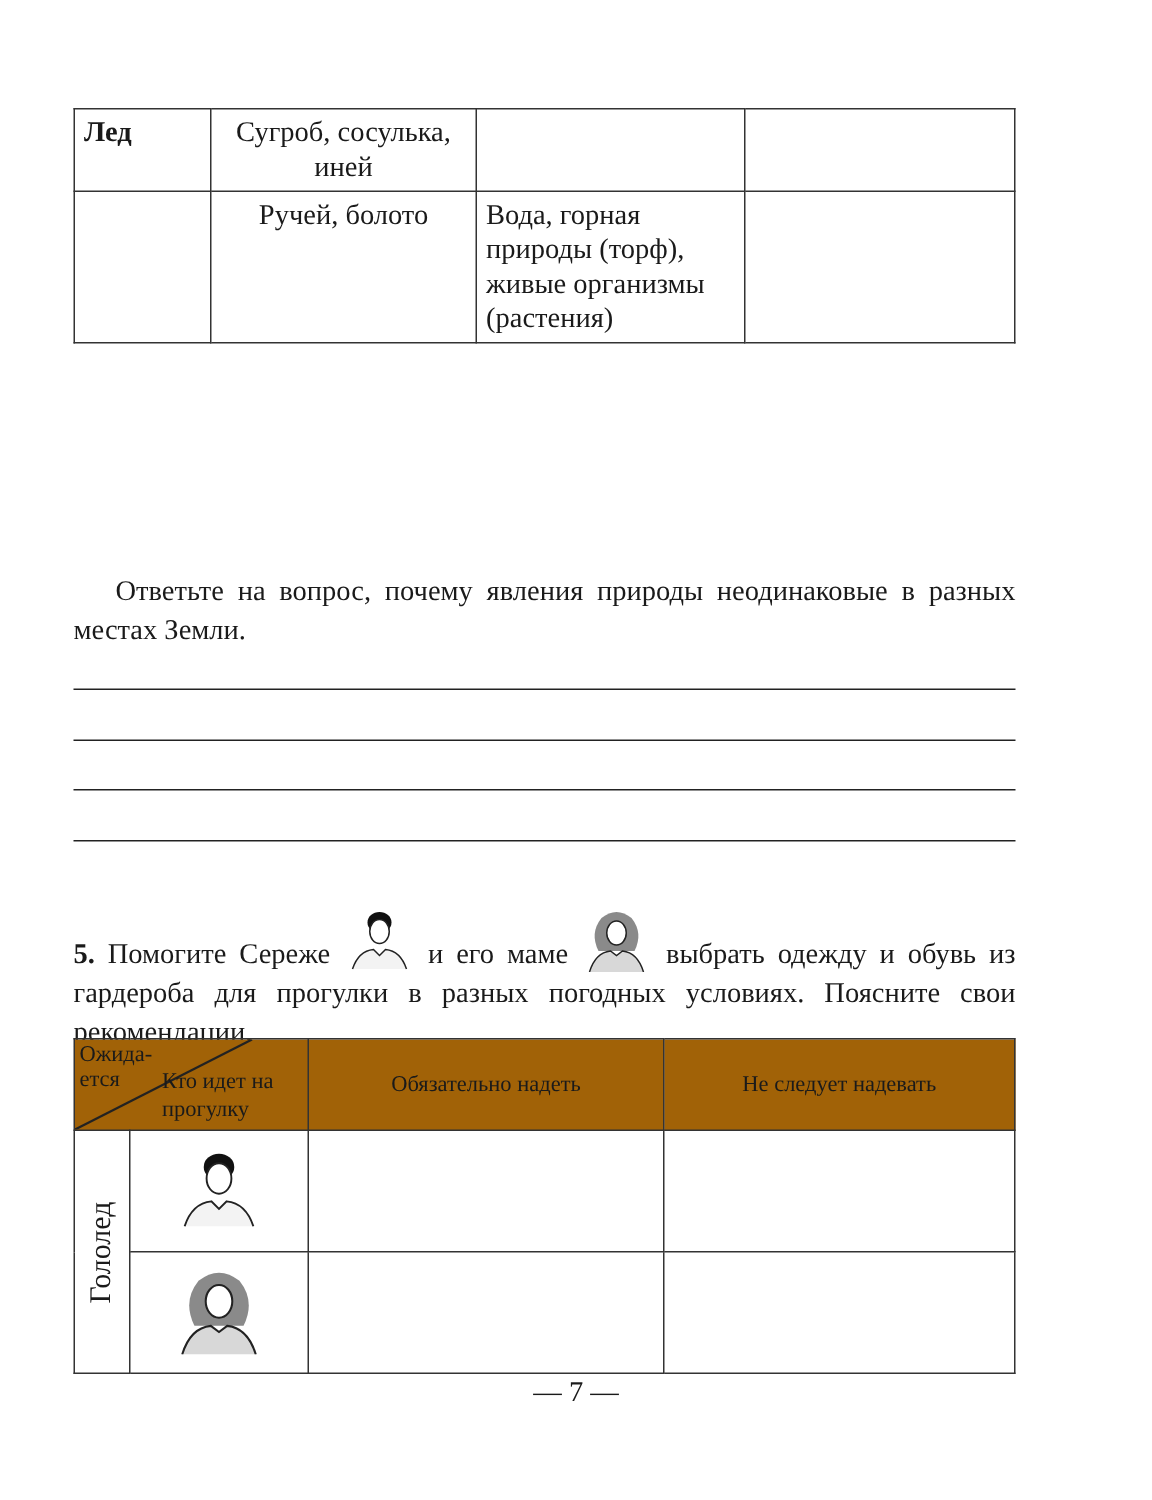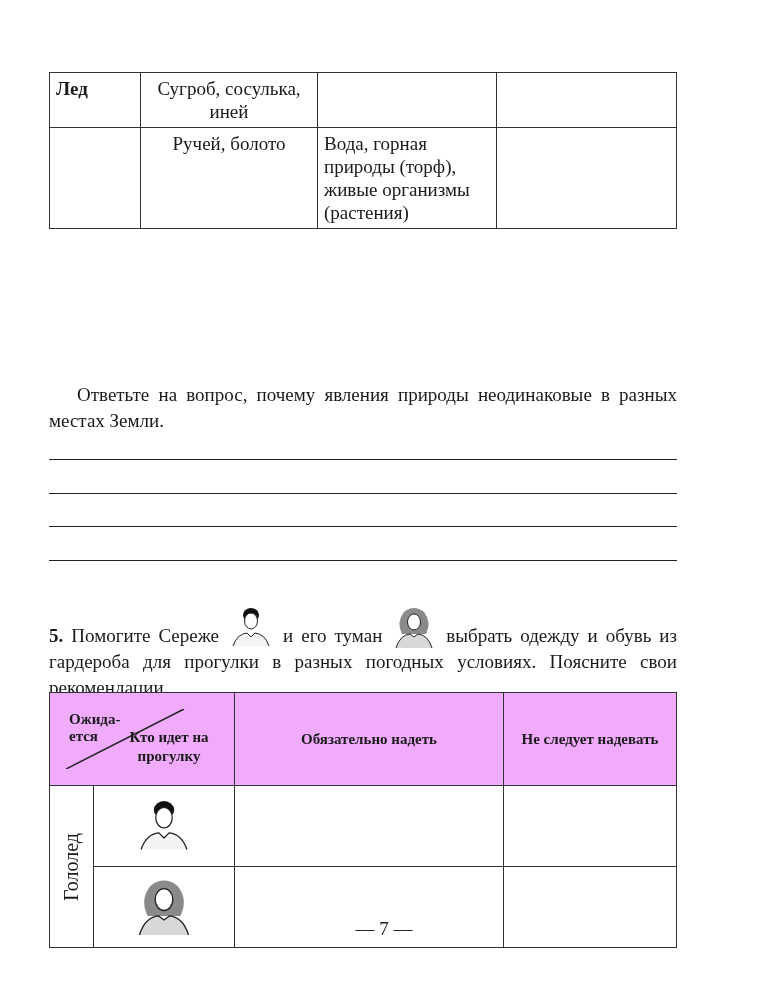--- a/index.html
+++ b/index.html
@@ -15,25 +15,25 @@
   table.t1 td.c3 { width:166px; }
 
   .para { position:absolute; left:49px; width:628px; font-size:19px; line-height:26px; text-align:justify; }
   .line { position:absolute; left:49px; width:628px; height:0; border-top:1.5px solid #222; }
 
   .inline-icon { display:inline-block; width:44px; height:44px; vertical-align:-6px; margin:0 2px; }
 
   
   table.t2 { position:absolute; left:49px; top:692px; width:628px; border-collapse:collapse; }
   table.t2 td, table.t2 th { border:1.5px solid #333; }
-  table.t2 th { background:#f0abfc; font-size:15px; line-height:19px; font-weight:bold; text-align:center; height:60px; padding:16px; }
+  table.t2 th { background:#a16207; font-size:15px; line-height:19px; font-weight:normal; text-align:center; height:60px; padding:0; }
   .diag { position:relative; height:60px; width:152px; }
   .diag svg { position:absolute; left:0; top:0; }
   .diag .tl { position:absolute; left:3px; top:2px; text-align:left; font-size:15px; line-height:17px; }
-  .diag .br { position:absolute; right:4px; top:19px; text-align:center; font-size:15px; line-height:19px; }
+  .diag .br { position:absolute; right:4px; top:19px; text-align:left; font-size:15px; line-height:19px; }
   .vert { width:34px; height:158px; position:relative; }
   .vert span { position:absolute; left:50%; top:50%; transform:translate(-50%,-50%) rotate(-90deg); font-size:20px; white-space:nowrap; }
   .pic { width:116px; height:78px; text-align:center; vertical-align:middle; }
 
   .pagenum { position:absolute; left:0; width:768px; top:918px; text-align:center; font-size:19px; }
 </style>
 </head>
 <body>
 
 <table class="t1">
@@ -64,21 +64,21 @@
   <b>5.</b>
   <span>Помогите Сереже</span>
   <span class="inline-icon">
     <svg viewBox="0 0 44 44" width="44" height="44">
         <ellipse cx="22" cy="11" rx="8" ry="7" fill="#111"></ellipse>
         <ellipse cx="22" cy="17" rx="6.5" ry="8" fill="#fff" stroke="#222" stroke-width="1"></ellipse>
         <path d="M15 12 Q22 4 29 12 L29 9 Q22 1 15 9Z" fill="#111"></path>
         <path d="M4 42 Q8 30 18 29 L22 33 L26 29 Q36 30 40 42" fill="#f3f3f3" stroke="#222" stroke-width="1"></path>
       </svg>
   </span>
-  <span>и его туман</span>
+  <span>и его маме</span>
   <span class="inline-icon">
     <svg viewBox="0 0 44 44" width="44" height="44">
         <path d="M10 30 Q4 18 12 8 Q22 0 32 8 Q40 18 34 30Z" fill="#8a8a8a"></path>
         <ellipse cx="22" cy="18" rx="6.5" ry="8" fill="#fff" stroke="#222" stroke-width="1"></ellipse>
         <path d="M4 44 Q8 31 18 30 L22 33 L26 30 Q36 31 40 44" fill="#d8d8d8" stroke="#222" stroke-width="1"></path>
       </svg>
   </span>
   <span>выбрать одежду и обувь из гардероба для прогулки в разных погодных условиях. Поясните свои рекомендации.</span>
 </div>
 

